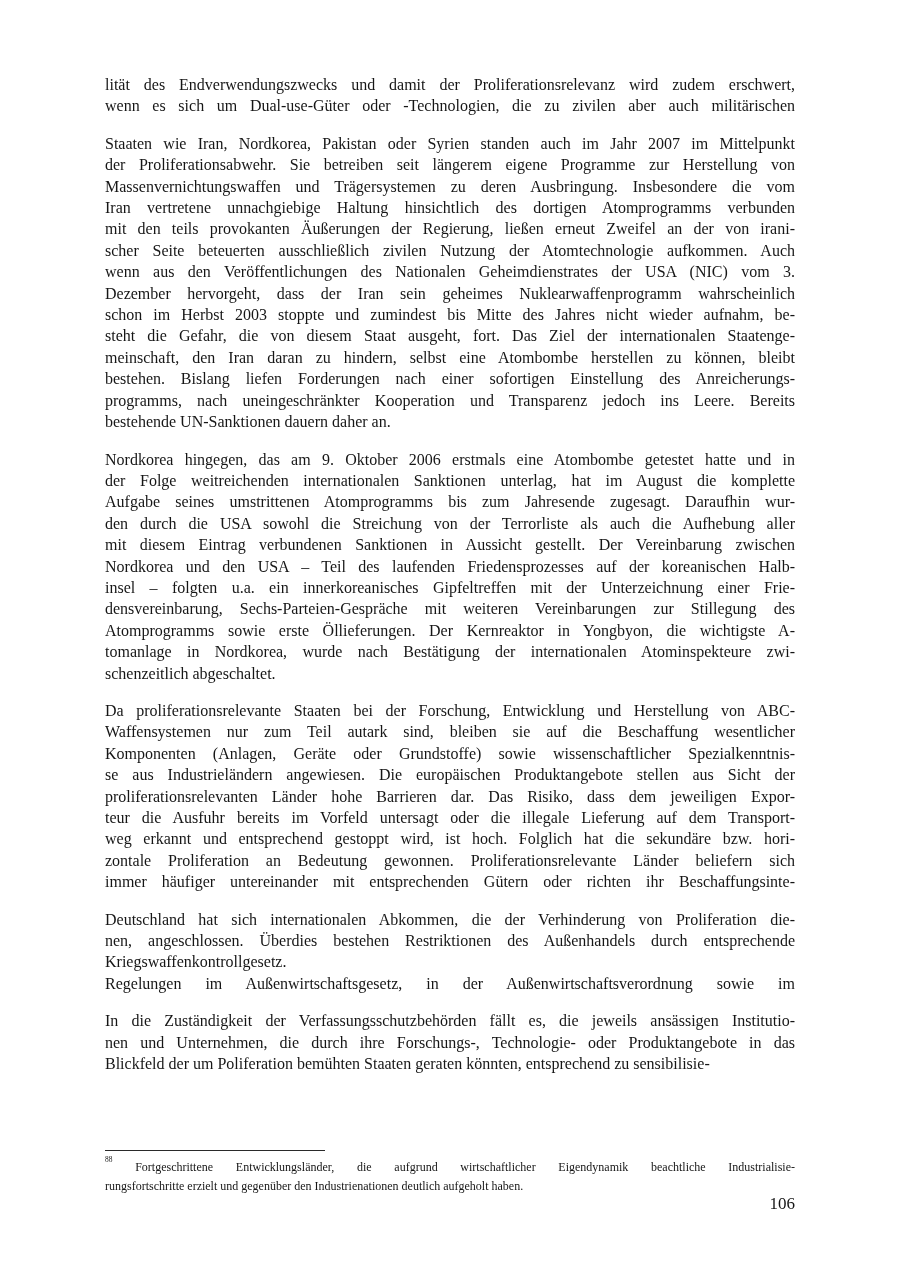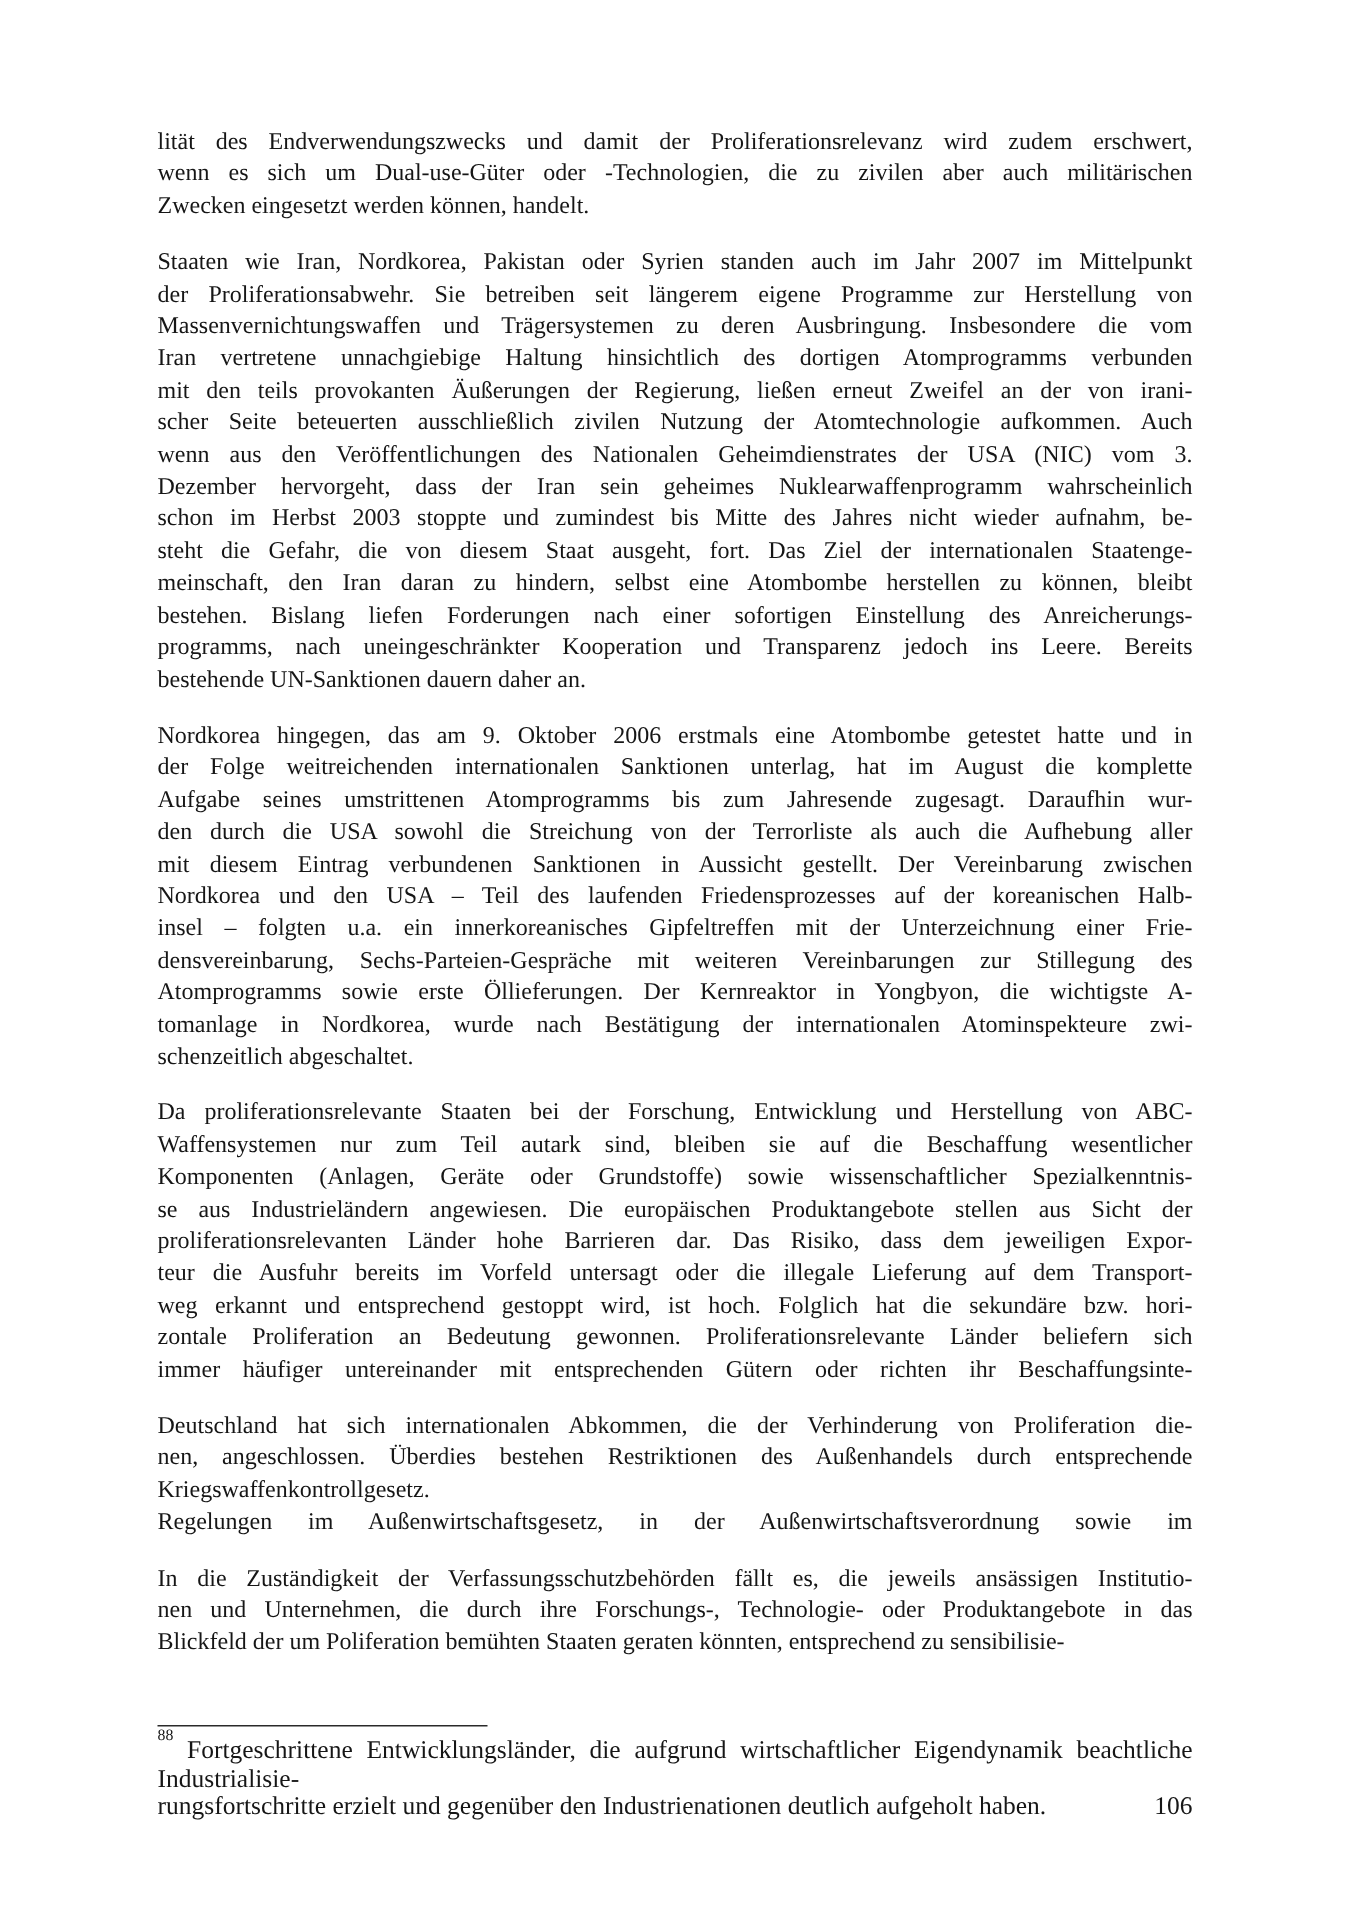--- a/index.html
+++ b/index.html
@@ -8,21 +8,21 @@
     width: 900px;
     height: 1272px;
     background: #ffffff;
     font-family: "Liberation Serif", "DejaVu Serif", serif;
     color: #161616;
     overflow: hidden;
   }
   .textblock {
     position: absolute;
     left: 105px;
-    top: 84px;
+    top: 74px;
     width: 690px;
     font-size: 16px;
     line-height: 21.4px;
   }
   .para { margin: 0 0 16px 0; }
   .line {
     text-align: justify;
     text-align-last: justify;
     white-space: normal;
   }
@@ -42,41 +42,40 @@
     top: 1150px;
     width: 690px;
   }
   .footnote-rule {
     width: 220px;
     height: 0;
     border-top: 1.5px solid #2a2a2a;
     margin: 0 0 7px 0;
   }
   .footnote-text {
-    font-size: 17px;
+    font-size: 12px;
     line-height: 18.5px;
   }
   .page-number {
     position: absolute;
     top: 1193px;
     right: 105px;
     font-size: 17px;
     line-height: 21px;
   }
 </style>
 </head>
 <body>
 
 <div class="page">
 
   <div class="textblock" id="body-paragraphs">
       <div class="para">
         <div class="line">lität des Endverwendungszwecks und damit der Proliferationsrelevanz wird zudem erschwert,</div>
         <div class="line">wenn es sich um Dual-use-Güter oder -Technologien, die zu zivilen aber auch militärischen</div>
-        <div class="line last">Zwecken eingesetzt werden können, handelt.</div>
       </div>
       <div class="para">
         <div class="line">Staaten wie Iran, Nordkorea, Pakistan oder Syrien standen auch im Jahr 2007 im Mittelpunkt</div>
         <div class="line">der Proliferationsabwehr. Sie betreiben seit längerem eigene Programme zur Herstellung von</div>
         <div class="line">Massenvernichtungswaffen und Trägersystemen zu deren Ausbringung. Insbesondere die vom</div>
         <div class="line">Iran vertretene unnachgiebige Haltung hinsichtlich des dortigen Atomprogramms verbunden</div>
         <div class="line">mit den teils provokanten Äußerungen der Regierung, ließen erneut Zweifel an der von irani-</div>
         <div class="line">scher Seite beteuerten ausschließlich zivilen Nutzung der Atomtechnologie aufkommen. Auch</div>
         <div class="line">wenn aus den Veröffentlichungen des Nationalen Geheimdienstrates der USA (NIC) vom 3.</div>
         <div class="line">Dezember hervorgeht, dass der Iran sein geheimes Nuklearwaffenprogramm wahrscheinlich</div>

